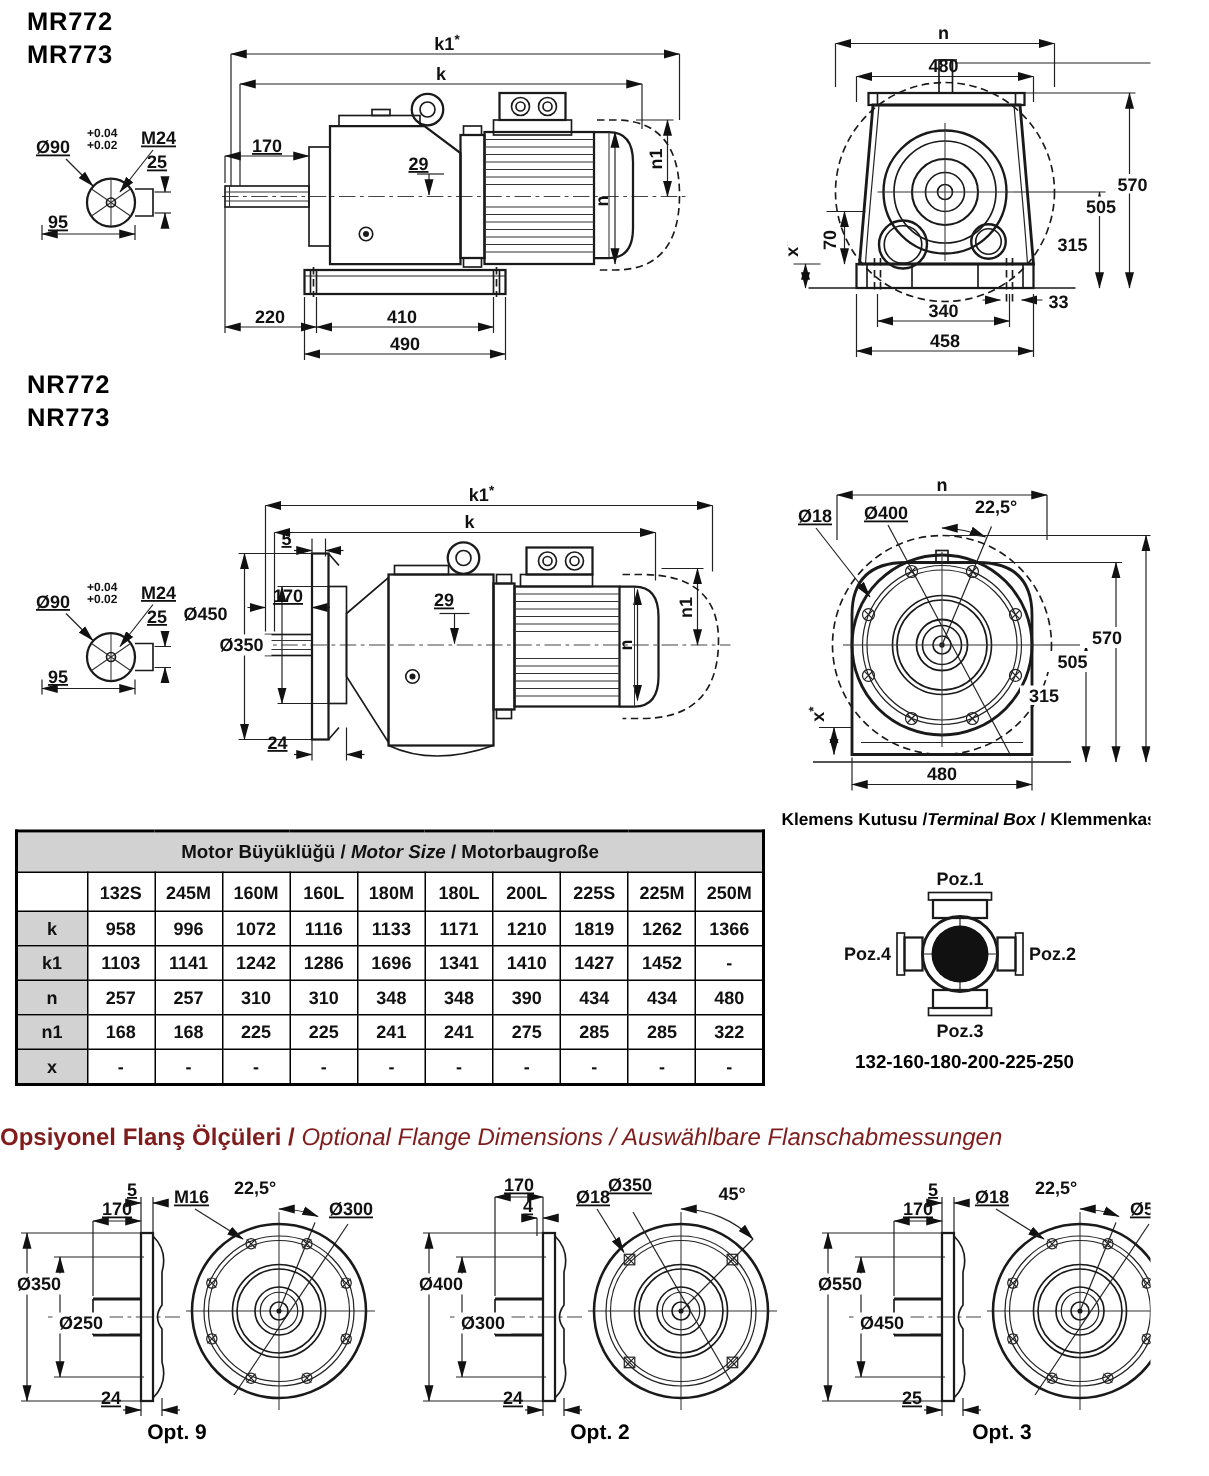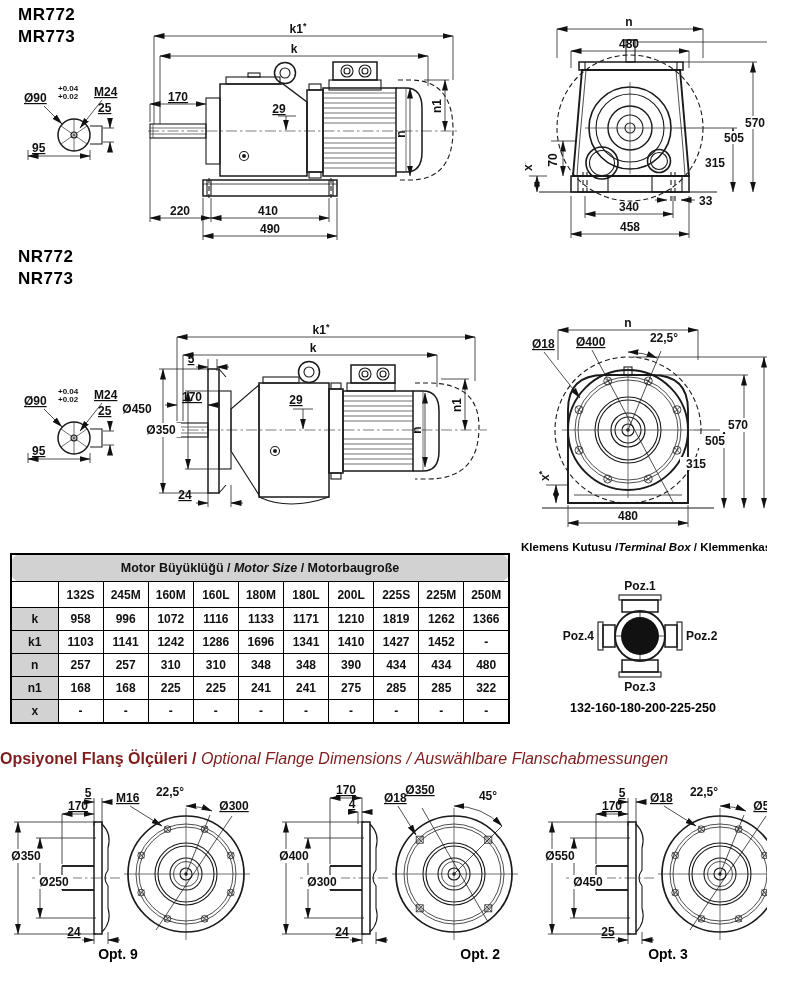--- a/index.html
+++ b/index.html
@@ -12,21 +12,21 @@
   .d{stroke:#222;stroke-width:.8;fill:none;}
   .s1{stroke:#1a1a1a;stroke-width:1.1;fill:none;}
   .s15{stroke:#1a1a1a;stroke-width:1.5;fill:none;}
   .s2{stroke:#1a1a1a;stroke-width:1.9;fill:none;}
   .t7{stroke:#333;stroke-width:.7;fill:none;}
   .cl{stroke:#444;stroke-width:.7;stroke-dasharray:11 3 2.5 3;fill:none;}
   .dsh{stroke:#1a1a1a;stroke-width:1.1;stroke-dasharray:5 3;fill:none;}
   .fw{fill:#fff;stroke:none;}
   .szt{border-collapse:collapse;table-layout:fixed;width:500px;border:2px solid #000;font-size:12px;font-weight:bold;}
   .szt td{border:1px solid #000;text-align:center;padding:0;height:22px;overflow:hidden;}
-  .szt .hdr{background:#d2d2d2;height:26px;font-size:12.5px;border-radius:10px;}
+  .szt .hdr{background:#d2d2d2;height:26px;font-size:12.5px;}
   .szt .lbl{background:#d2d2d2;}
   .szt .ch{height:25px;}
   .ttl{font-size:11.5px;font-weight:bold;color:#000;}
   .fttl{font-size:16px;color:#7f1d1d;text-align:left;width:806px;}
   .optlbl{font-size:14px;font-weight:bold;text-align:center;color:#000;}
   .cap{font-size:12.5px;font-weight:bold;text-align:center;color:#000;}
   i.en{font-style:italic;}
 </style>
 </head>
 <body>
@@ -719,21 +719,21 @@
   <text x="80" y="26" text-anchor="middle" class="u">4</text>
   <rect x="3" y="67" width="38" height="14" class="fw"></rect>
   <text x="22" y="78" text-anchor="middle">Ø400</text>
   <rect x="31" y="93" width="38" height="14" class="fw"></rect>
   <text x="50" y="104" text-anchor="middle">Ø300</text>
   <text x="70" y="154" text-anchor="middle" class="u">24</text>
   <text x="112" y="20" class="u">Ø18</text>
   <text x="148" y="12" text-anchor="middle" class="u">Ø350</text>
   <text x="216" y="18" text-anchor="middle">45°</text>
 </svg>
-<div class="abs optlbl" style="left:300px;top:946px;width:200px;text-align:right;">Opt. 2</div>
+<div class="abs optlbl" style="left:300px;top:946px;width:200px;">Opt. 2</div>
 
 <svg class="abs" style="left:538px;top:782px;" width="262" height="168" viewBox="0 0 262 168">
   <line x1="28" y1="96" x2="116" y2="96" class="cl"></line>
   <g>
     <line x1="10" y1="40" x2="92" y2="40" class="d"></line>
         <line x1="10" y1="152" x2="92" y2="152" class="d"></line>
     <line x1="14" y1="40" x2="14" y2="152" class="d" marker-start="url(#ar)" marker-end="url(#ar)"></line>
     <line x1="32" y1="56" x2="92" y2="56" class="d"></line>
         <line x1="32" y1="136" x2="92" y2="136" class="d"></line>
     <line x1="36" y1="56" x2="36" y2="136" class="d" marker-start="url(#ar)" marker-end="url(#ar)"></line>

